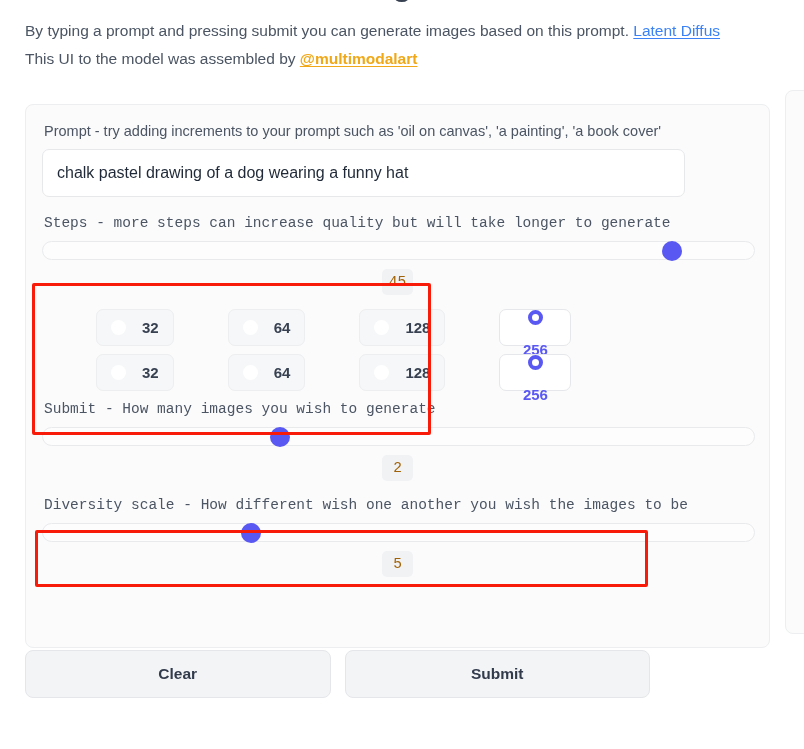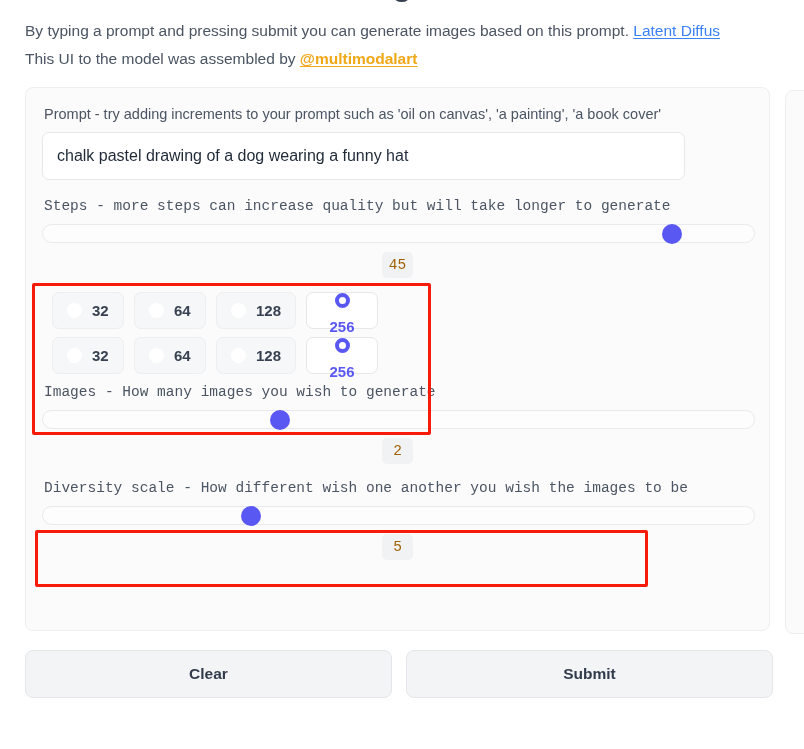--- a/index.html
+++ b/index.html
@@ -52,21 +52,21 @@
   a.link-amber {
     color: #f0a818;
     font-weight: 700;
     text-underline-offset: 2px;
   }
 
   
   .panel {
     position: absolute;
     left: 25px;
-    top: 87px;
+    top: 104px;
     width: 745px;
     height: 544px;
     background: #fbfbfc;
     border: 1px solid #edeef0;
     border-radius: 8px;
     padding: 16px;
   }
   
   .panel-right {
     position: absolute;
@@ -142,27 +142,28 @@
     margin: 0 0 7px 10px;
   }
   .radio-row {
     display: flex;
     gap: 10px;
     margin: 0 0 8px 10px;
   }
   .radio-item {
     display: flex;
     align-items: center;
-    gap: 10px;
+    gap: 16px;
     height: 37px;
     padding: 0 14px;
     background: #f6f7f8;
     border: 1px solid #eceef0;
     border-radius: 7px;
     min-width: 72px;
+    margin-left: 44px;
   }
   .radio-dot {
     width: 15px; height: 15px;
     border-radius: 50%;
     background: #ffffff;
     flex: 0 0 auto;
   }
   .radio-item.selected {
     background: #ffffff;
     border-color: #e6e7ea;
@@ -187,21 +188,21 @@
     pointer-events: none;
   }
   #redbox-size     { left: 32px;  top: 283px; width: 399px; height: 152px; }
   #redbox-diversity{ left: 35px;  top: 530px; width: 613px; height: 57px; }
 
   
   .btn-row {
     position: absolute;
     left: 25px;
     top: 650px;
-    width: 748px;
+    width: 625px;
     display: flex;
     gap: 14px;
   }
   .btn {
     flex: 1;
     height: 48px;
     background: #f3f4f6;
     border: 1px solid #e5e6e9;
     border-radius: 8px;
     display: flex;
@@ -278,21 +279,21 @@
             <span class="radio-text">128</span>
           </div>
           <div class="radio-item selected">
             <span class="radio-dot"></span>
             <span class="radio-text">256</span>
           </div>
         </div>
     </div>
 
     <div class="slider-block" style="margin-top:6px;">
-      <div class="field-label">Images - How many images you wish to generate</div>
+      <div class="field-label">Submit - How many images you wish to generate</div>
       <div class="slider-track">
         <div class="slider-thumb" id="thumb-images" style="left: 33.4%;"></div>
       </div>
       <div class="value-badge">2</div>
     </div>
 
     <div class="slider-block" style="margin-top:14px;">
       <div class="field-label">Diversity scale - How different wish one another you wish the images to be</div>
       <div class="slider-track">
         <div class="slider-thumb" id="thumb-diversity" style="left: 29.2%;"></div>

